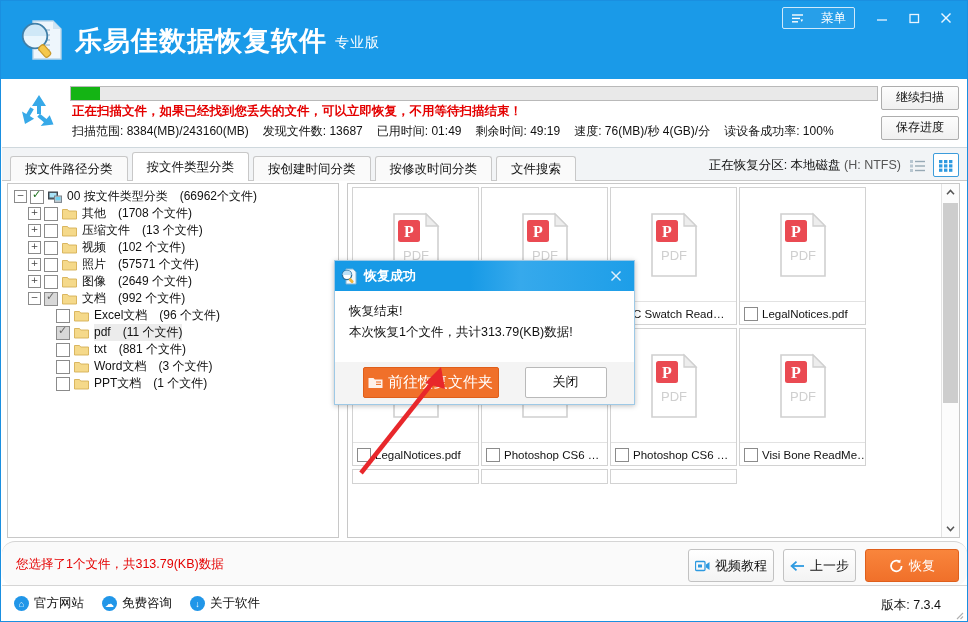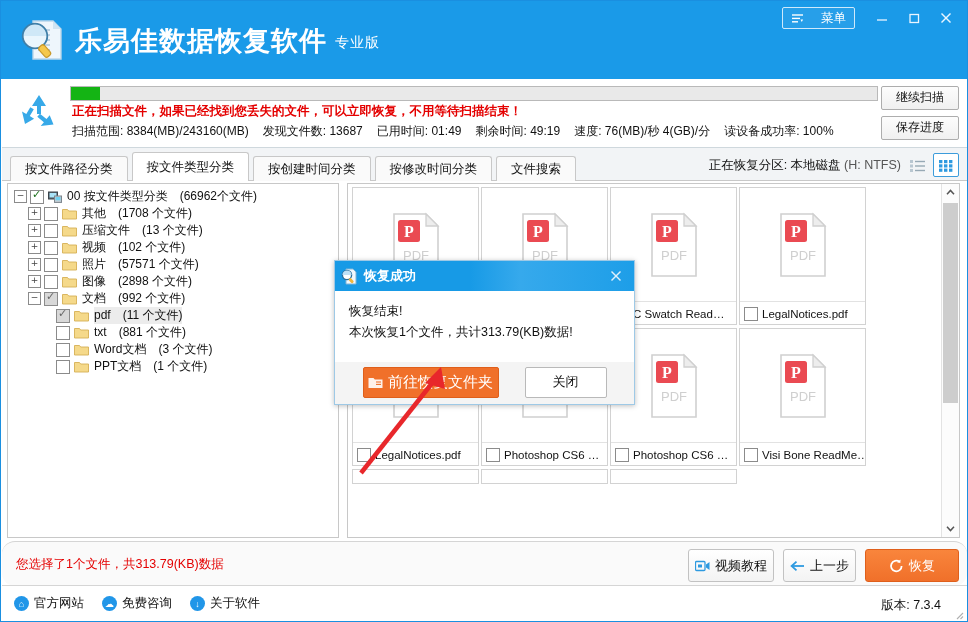--- a/index.html
+++ b/index.html
@@ -321,29 +321,37 @@
                 <path d="M0.5 1.5 h5 l1.2 1.5 h7.8 v8 h-14 z" fill="#f5d98a" stroke="#d6b055" stroke-width="0.9"></path>
               </svg></span>
             <span class="tlabel">照片　(57571 个文件)</span>
           </div>
           <div class="tnode" style="padding-left: 20px;">
             <div class="exp">+</div>
             <div class="cbox"></div>
             <span class="folder"><svg width="15" height="12" viewBox="0 0 15 12">
                 <path d="M0.5 1.5 h5 l1.2 1.5 h7.8 v8 h-14 z" fill="#f5d98a" stroke="#d6b055" stroke-width="0.9"></path>
               </svg></span>
-            <span class="tlabel">图像　(2898 个文件)</span>
+            <span class="tlabel">图像　(2649 个文件)</span>
           </div>
           <div class="tnode" style="padding-left: 20px;">
             <div class="exp">−</div>
             <div class="cbox checked gray"></div>
             <span class="folder"><svg width="15" height="12" viewBox="0 0 15 12">
                 <path d="M0.5 1.5 h5 l1.2 1.5 h7.8 v8 h-14 z" fill="#f5d98a" stroke="#d6b055" stroke-width="0.9"></path>
               </svg></span>
             <span class="tlabel">文档　(992 个文件)</span>
+          </div>
+          <div class="tnode" style="padding-left: 34px;">
+            <div class="exp none"></div>
+            <div class="cbox"></div>
+            <span class="folder"><svg width="15" height="12" viewBox="0 0 15 12">
+                <path d="M0.5 1.5 h5 l1.2 1.5 h7.8 v8 h-14 z" fill="#f5d98a" stroke="#d6b055" stroke-width="0.9"></path>
+              </svg></span>
+            <span class="tlabel">Excel文档　(96 个文件)</span>
           </div>
           <div class="tnode" style="padding-left: 34px;">
             <div class="exp none"></div>
             <div class="cbox checked gray"></div>
             <span class="folder"><svg width="15" height="12" viewBox="0 0 15 12">
                 <path d="M0.5 1.5 h5 l1.2 1.5 h7.8 v8 h-14 z" fill="#f5d98a" stroke="#d6b055" stroke-width="0.9"></path>
               </svg></span>
             <span class="tlabel sel">pdf　(11 个文件)</span>
           </div>
           <div class="tnode" style="padding-left: 34px;">

